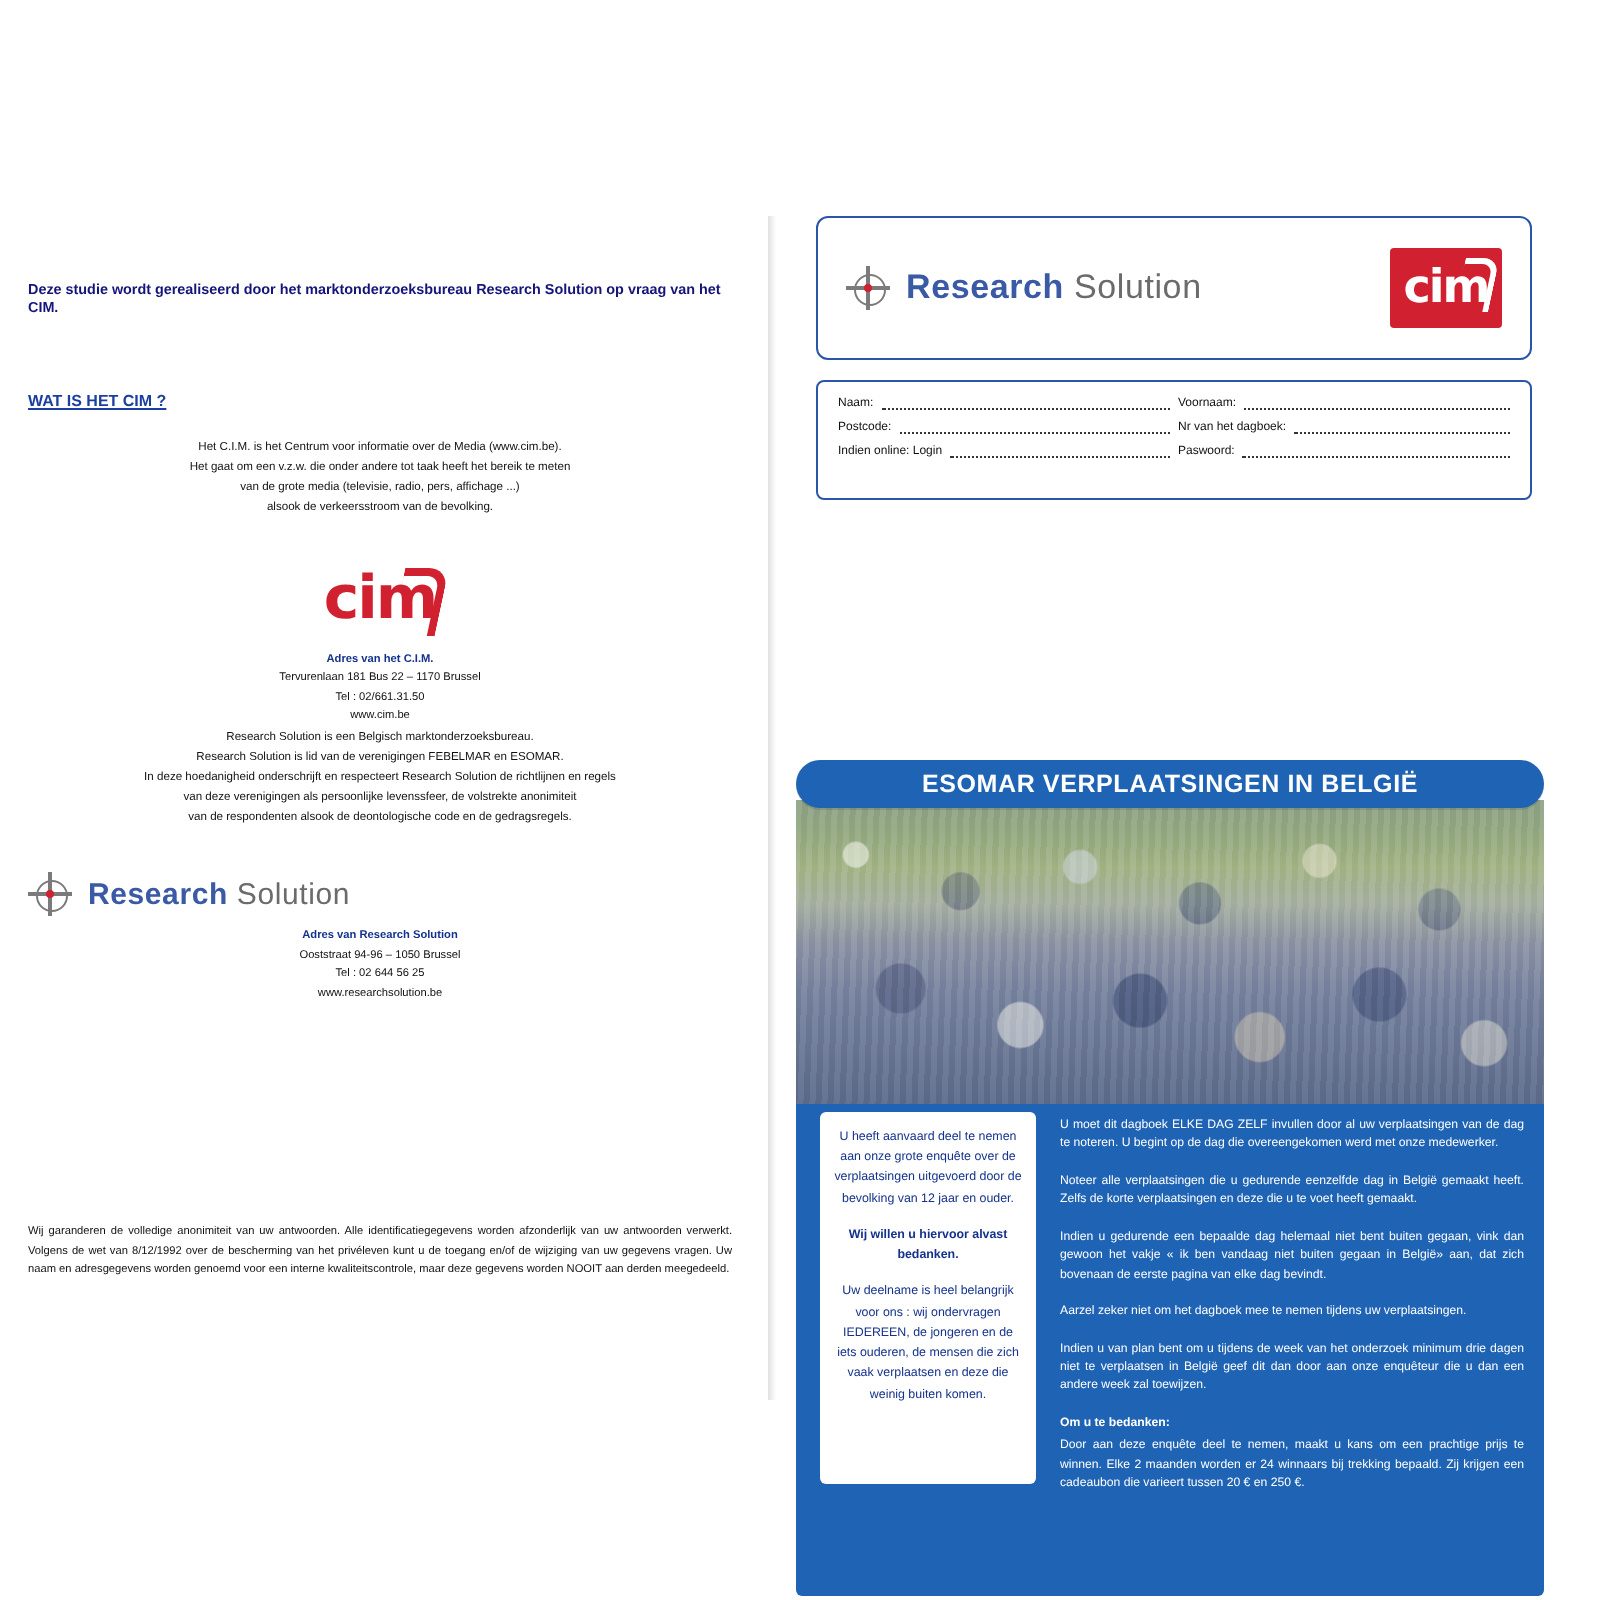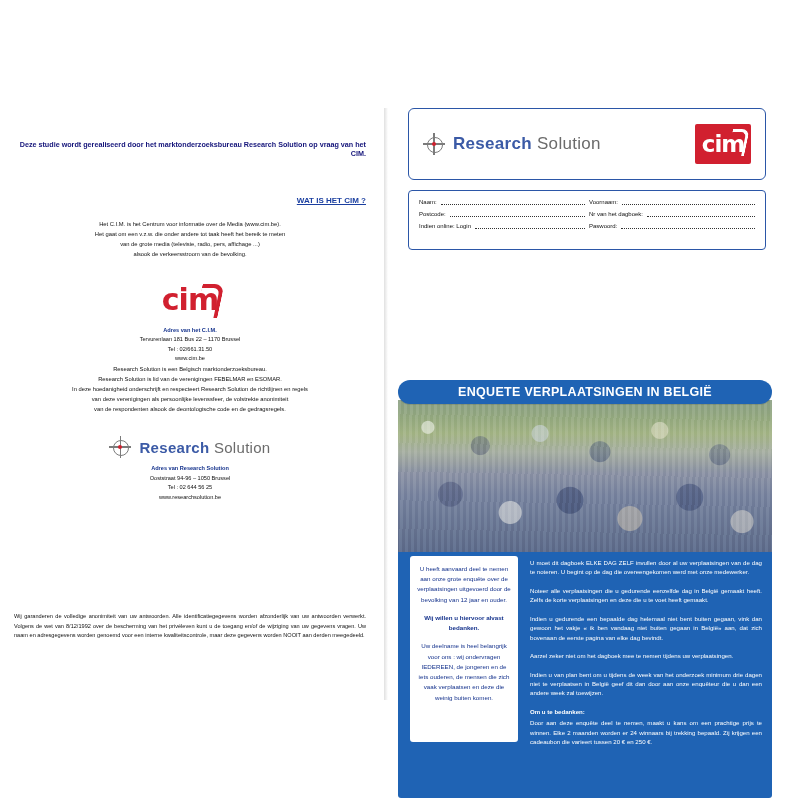--- a/index.html
+++ b/index.html
@@ -15,26 +15,26 @@
   
   .left-panel{
     position:absolute;
     left:14px; top:140px;
     width:352px; height:540px;
   }
   .lead-line{
     font-size:7.2px;
     font-weight:bold;
     color:#14147a;
-    text-align:right;
+    text-align:left;
     line-height:1.25;
     margin:0 0 38px 0;
   }
   .section-title{
-    text-align:right;
+    text-align:left;
     font-size:8px;
     font-weight:bold;
     color:#1b3fa0;
     text-decoration:underline;
     margin:0 0 14px 0;
   }
   .centered-para{
     text-align:center;
     font-size:5.8px;
     line-height:1.75;
@@ -72,21 +72,21 @@
     text-align:center;
     font-size:5.6px;
     line-height:1.7;
     color:#111;
     margin-top:2px;
   }
   .addr-title{font-weight:bold;color:#14328c;font-size:5.6px;}
 
   
   .rs-logo{
-    display:flex;align-items:center;justify-content:center;
+    display:flex;align-items:center;justify-content:flex-start;
     gap:8px;margin:22px 0 6px 0;
   }
   .rs-mark{
     width:22px;height:22px;position:relative;
   }
   .rs-mark .ring{
     position:absolute;left:4px;top:4px;width:14px;height:14px;
     border:1.6px solid #7b7b7b;border-radius:50%;
   }
   .rs-mark .dot{
@@ -328,21 +328,21 @@
   </div>
 
   <div class="photo-wrap">
     <div class="photo">
       <div class="glare"></div>
       <div class="blurmask"></div>
     </div>
   </div>
 
   <div class="title-banner">
-    <span>ENQUETE VERPLAATSINGEN IN BELGIË</span>
+    <span>ESOMAR VERPLAATSINGEN IN BELGIË</span>
   </div>
 
   <div class="blue-body">
 
     <div class="white-card">
       <p>U heeft aanvaard deel te nemen aan onze grote enquête over de verplaatsingen uitgevoerd door de bevolking van 12 jaar en ouder.</p>
       <p class="bold">Wij willen u hiervoor alvast bedanken.</p>
       <p>Uw deelname is heel belangrijk voor ons : wij ondervragen IEDEREEN, de jongeren en de iets ouderen, de mensen die zich vaak verplaatsen en deze die weinig buiten komen.</p>
     </div>
 

